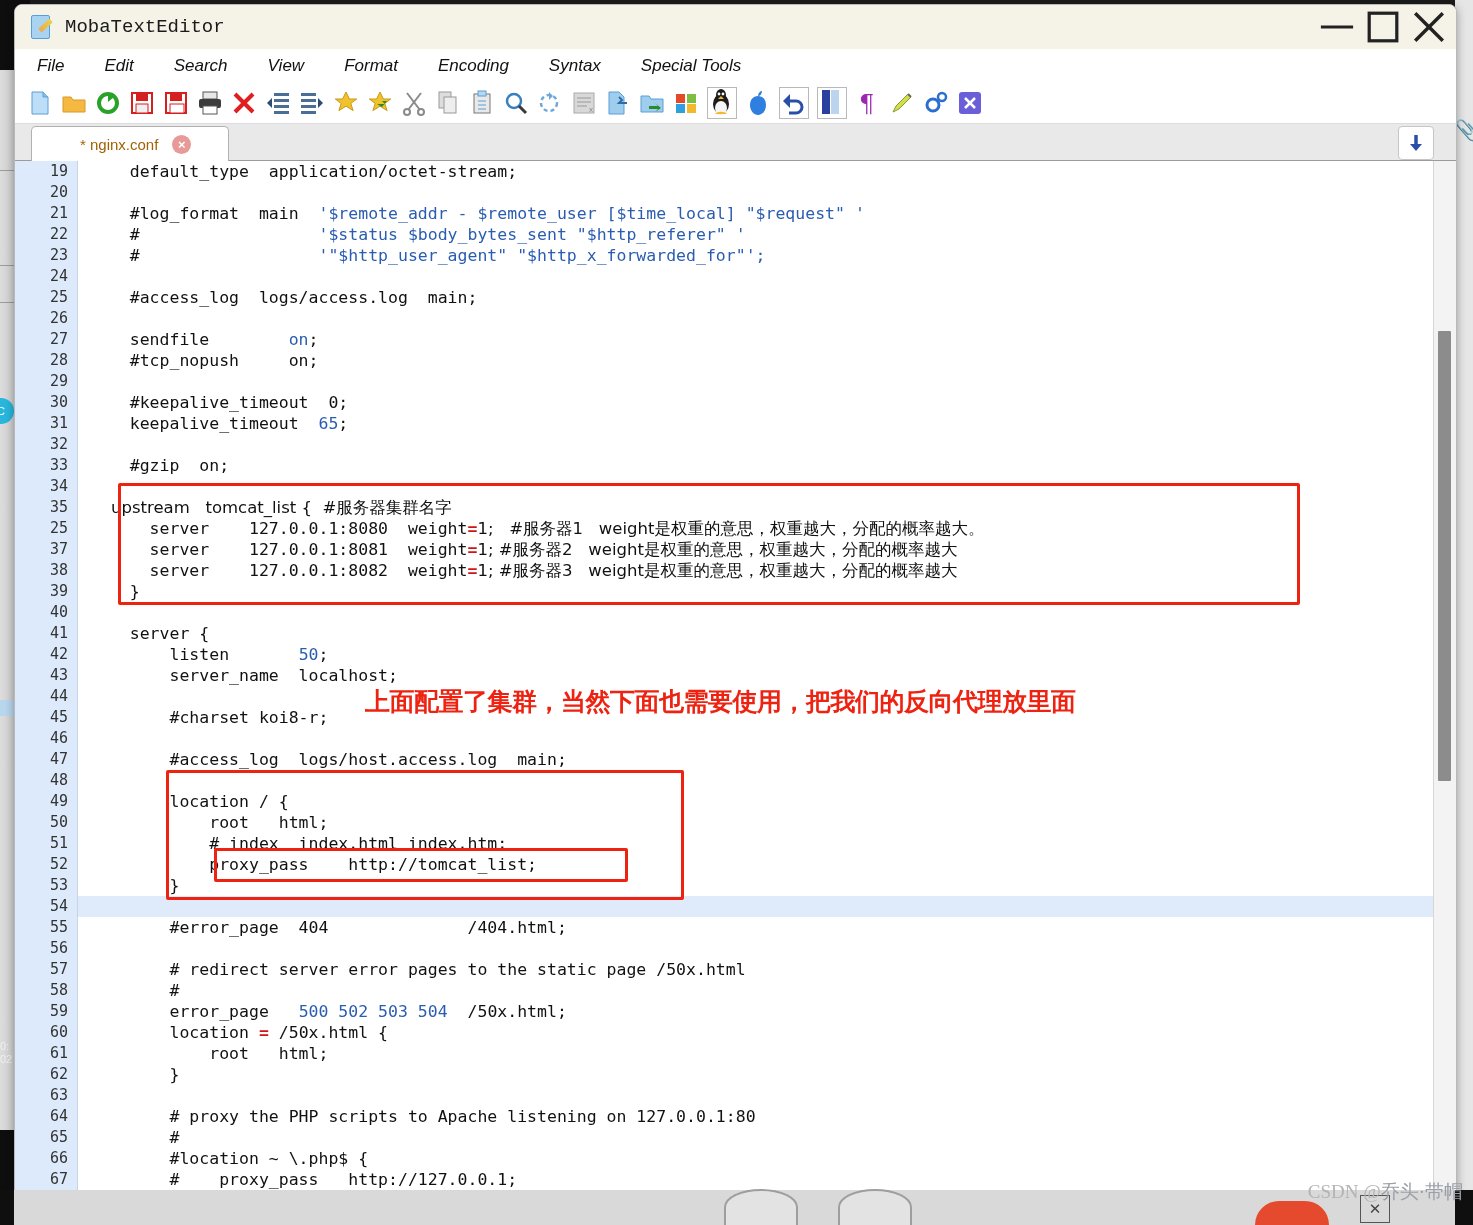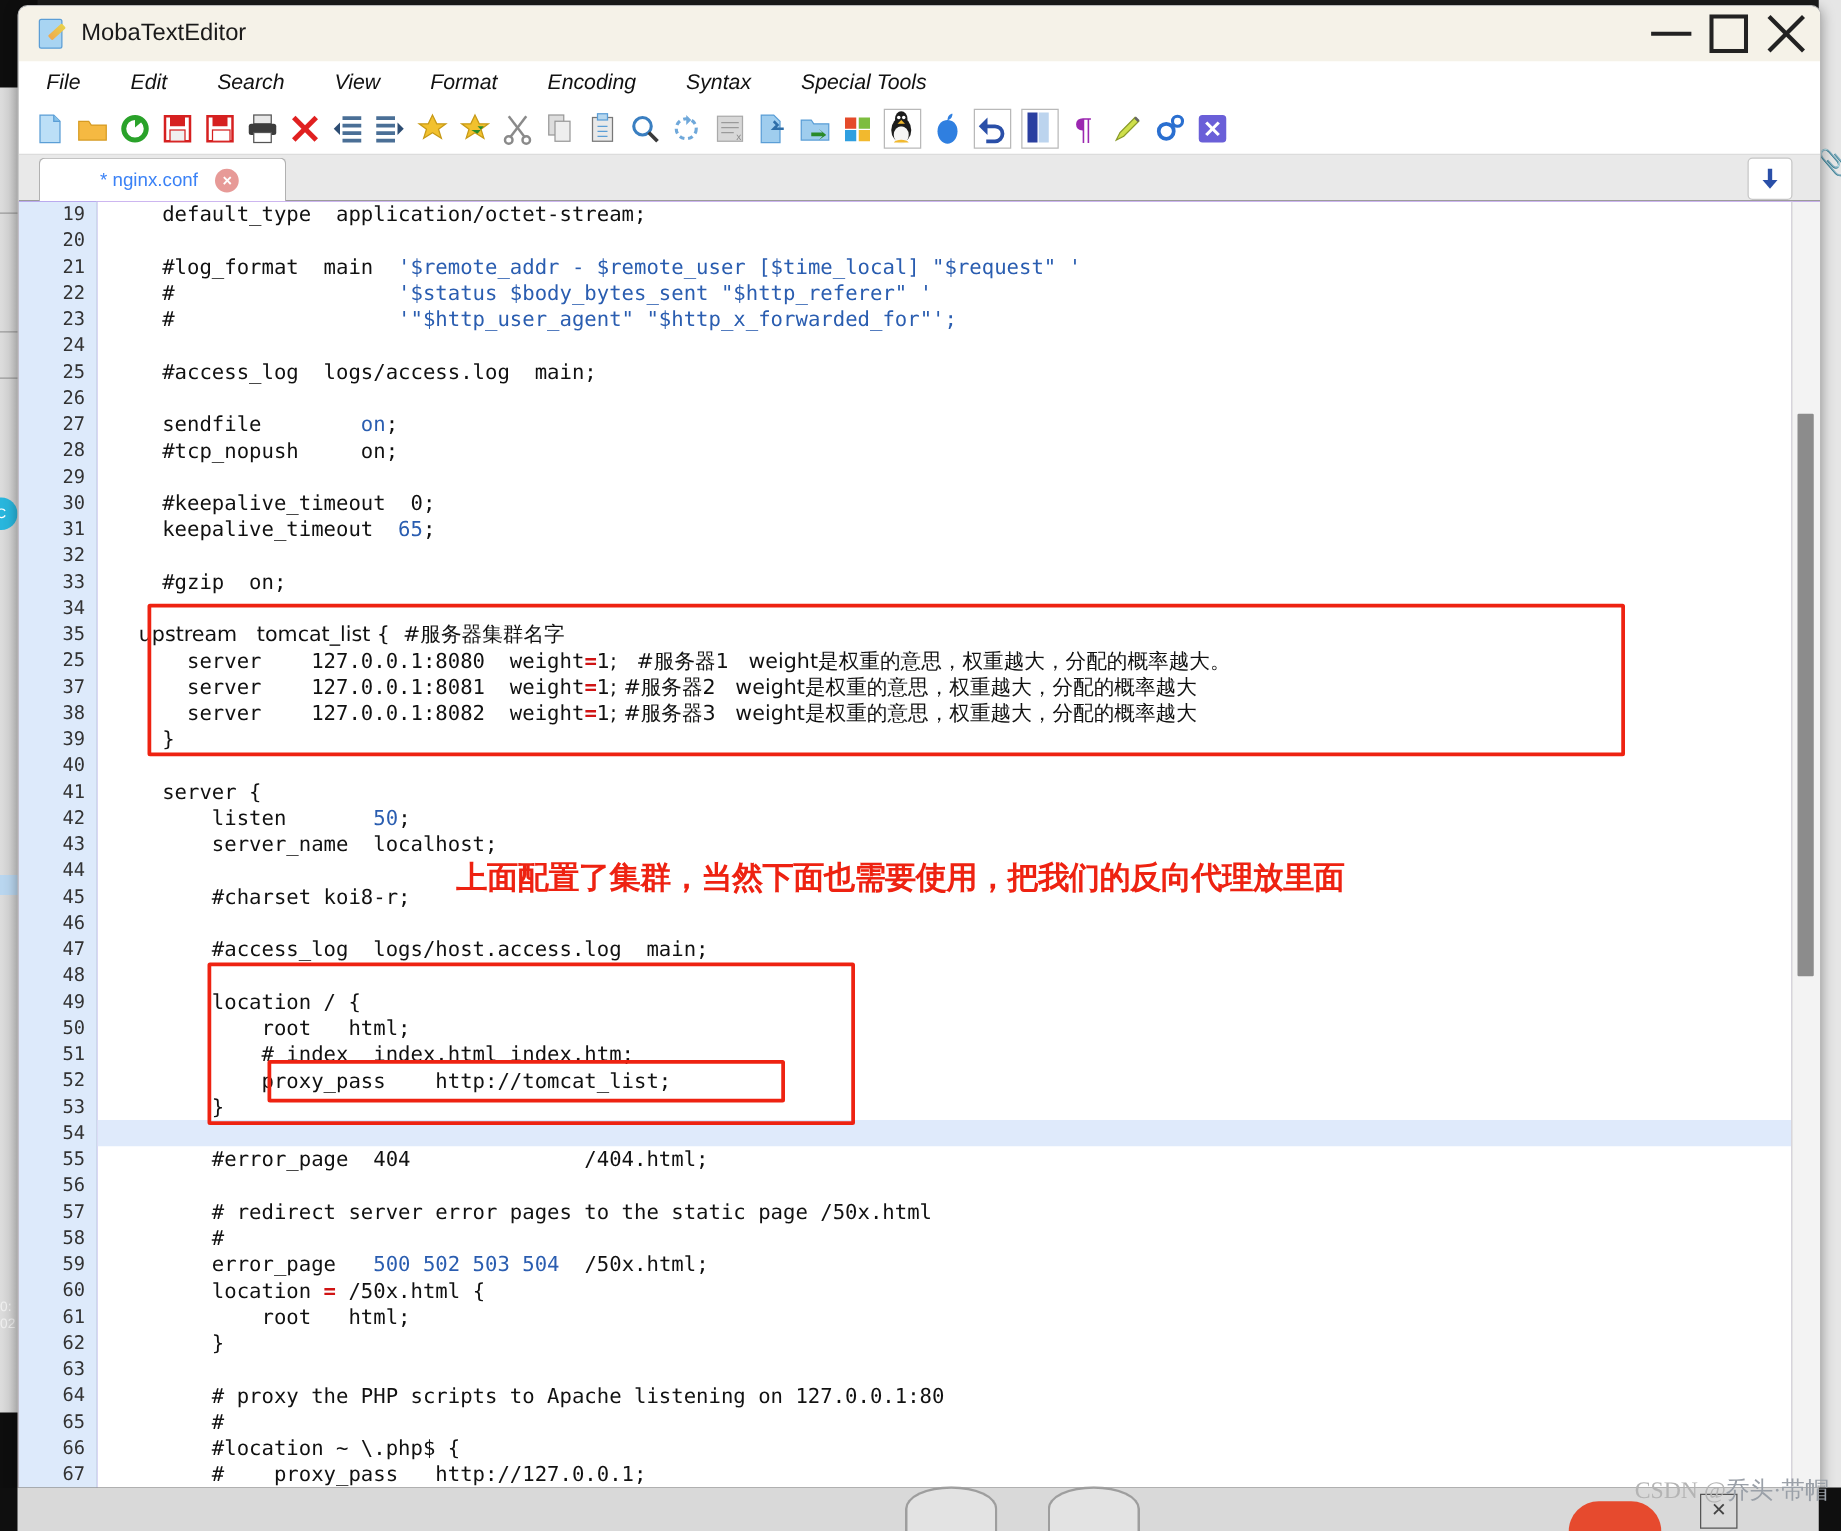--- a/index.html
+++ b/index.html
@@ -26,45 +26,45 @@
   #app-window{
     position:absolute;left:14px;top:4px;width:1441px;height:1186px;
     background:#ffffff;border:1px solid #b9b9b9;border-radius:8px 8px 0 0;
     box-shadow:0 2px 10px rgba(0,0,0,.35);overflow:hidden;
   }
   
   #titlebar{height:44px;background:#f5f2e8;display:flex;align-items:center;position:relative;}
   #app-icon{width:26px;height:26px;margin-left:14px;position:relative;flex:0 0 auto;}
   #app-icon .page{position:absolute;left:2px;top:1px;width:17px;height:22px;background:#a8d4f2;border:1px solid #5b9ed6;border-radius:2px;}
   #app-icon .pencil{position:absolute;left:9px;top:9px;width:15px;height:5px;background:linear-gradient(90deg,#f0a94c,#e8d14a);transform:rotate(-42deg);border-radius:1px;}
-  #app-title{margin-left:10px;font-size:19px;color:#1a1a1a;}
+  #app-title{margin-left:10px;font-size:19px;color:#1a1a1a;font-family:Liberation Mono, monospace;}
   .winbtn{width:46px;height:44px;display:flex;align-items:center;justify-content:center;font-size:17px;color:#222;cursor:default;}
   #winctrls{position:absolute;right:4px;top:0;display:flex;}
   .winbtn svg{display:block;}
 
   
   #menubar{height:33px;background:#ffffff;display:flex;align-items:center;padding-left:18px;border-bottom:1px solid #ffffff;}
   .menu-item{font-size:17px;color:#111;margin-right:32px;padding:2px 4px;cursor:default;white-space:nowrap;font-style:italic;}
 
   
   #toolbar{height:40px;background:#ffffff;display:flex;align-items:center;padding-left:12px;gap:8px;border-bottom:1px solid #dcdcdc;}
   .tb{width:26px;height:26px;position:relative;display:inline-block;flex:0 0 auto;}
   .tb svg{display:block;width:26px;height:26px;}
   .tb.framed{border:1px solid #b9b9b9;background:#fff;width:28px;height:30px;}
   .tb.framed svg{width:26px;height:28px;}
 
   
   #tabbar{height:36px;background:#e9e9e9;position:relative;border-bottom:1px solid #9b9b9b;}
   #tab-nginx{position:absolute;left:16px;top:2px;height:34px;width:196px;background:#fff;border:1px solid #b1b1b1;border-bottom:none;border-radius:5px 5px 0 0;display:flex;align-items:center;}
-  #tab-label{font-size:15px;color:#3b82f6;margin-left:48px;}
+  #tab-label{font-size:15px;color:#a16207;margin-left:48px;}
   #tab-close{margin-left:14px;width:19px;height:19px;border-radius:50%;background:#e79a97;color:#fff;font-size:13px;line-height:19px;text-align:center;font-weight:bold;}
   #tabbar-down{position:absolute;right:22px;top:2px;width:34px;height:32px;background:#fff;border:1px solid #c6c6c6;border-radius:4px;display:flex;align-items:center;justify-content:center;}
 
   
-  #editor-area{position:relative;height:1035px;background:#6d28d9;display:flex;overflow:hidden;}
+  #editor-area{position:relative;height:1035px;background:#22c55e;display:flex;overflow:hidden;}
   #gutter{width:62px;background:#ddeafb;flex:0 0 auto;position:relative;border-right:1px solid #c6d4e6;}
   .gline{height:21px;line-height:21px;text-align:right;padding-right:9px;font-family:"DejaVu Sans Mono",monospace;font-size:15px;color:#333;}
   #code-wrap{position:relative;flex:1 1 auto;overflow:hidden;background:#fff;}
   #code{position:absolute;left:0;top:0;right:0;font-family:"DejaVu Sans Mono",monospace;font-size:16.5px;}
   .cline{height:21px;line-height:21px;white-space:pre;padding-left:12px;color:#111;}
   .cline.sel{background:#dfeafb;}
   .s-str{color:#2a5db0;text-align:center;}
   .s-num{color:#2a5db0;}
   .s-eq{color:#d01414;font-weight:bold;}
   .s-cn{font-family:"DejaVu Sans",sans-serif;}

